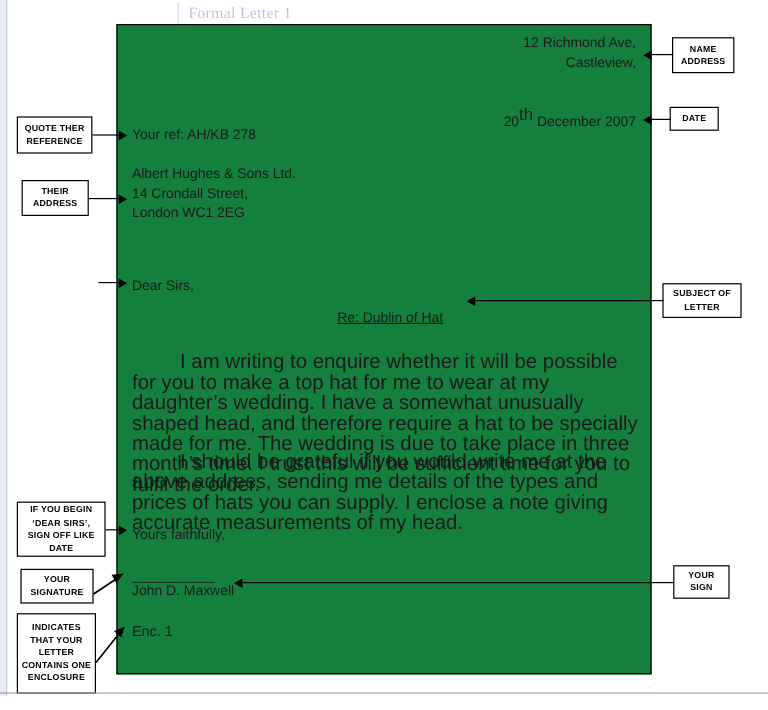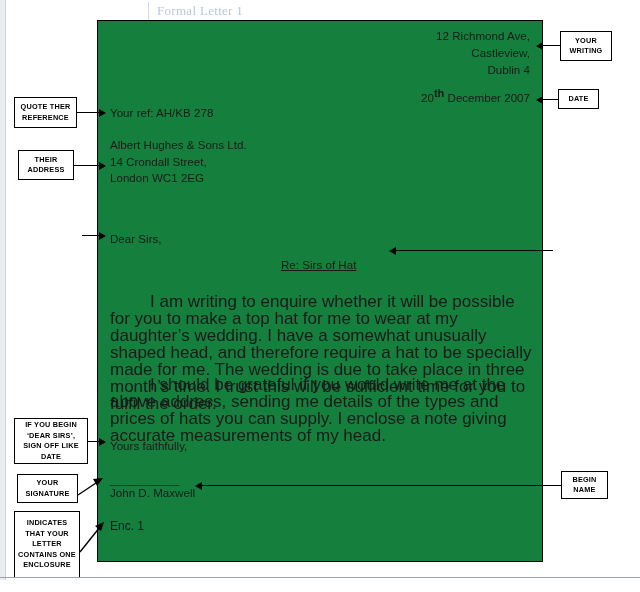--- a/index.html
+++ b/index.html
@@ -68,21 +68,21 @@
     text-align: right;
     line-height: 17px;
     font-size: 11.6px;
   }
   .date-line {
     position: absolute;
     right: 12px; top: 66px;
     text-align: right;
     font-size: 11.6px;
   }
-  .date-line sup { font-size: 11px; vertical-align: super; font-weight: bold; }
+  .date-line sup { font-size: 14px; vertical-align: super; }
 
   .your-ref {
     position: absolute;
     left: 12px; top: 85px;
     font-size: 11.6px;
   }
   .recipient {
     position: absolute;
     left: 12px; top: 116px;
     line-height: 16.5px;
@@ -175,65 +175,67 @@
   <div class="left-gutter"></div>
   <div class="title-rule"></div>
   <div class="doc-title">Formal Letter 1</div>
 
   <div class="letter">
     <div class="letter-inner">
 
       <div class="sender-addr">
         <div>12 Richmond Ave,</div>
         <div>Castleview,</div>
-        <div>Dublin 4</div>
       </div>
 
       <div class="date-line"><span>20</span><sup>th</sup><span> December 2007</span></div>
 
       <div class="your-ref">Your ref: AH/KB 278</div>
 
       <div class="recipient">
         <div>Albert Hughes &amp; Sons Ltd.</div>
         <div>14 Crondall Street,</div>
         <div>London WC1 2EG</div>
       </div>
 
       <div class="salutation">Dear Sirs,</div>
 
-      <div class="subject">Re: Sirs of Hat</div>
+      <div class="subject">Re: Dublin of Hat</div>
 
       <div class="para p1">I am writing to enquire whether it will be possible for you to make a top hat for me to wear at my daughter’s wedding. I have a somewhat unusually shaped head, and therefore require a hat to be specially made for me. The wedding is due to take place in three month’s time. I trust this will be sufficient time for you to fulfil the order.</div>
       <div class="para p2">I should be grateful if you would write me at the above address, sending me details of the types and prices of hats you can supply. I enclose a note giving accurate measurements of my head.</div>
 
       <div class="signoff">Yours faithfully,</div>
       <div class="sigline">___________</div>
       <div class="signer">John D. Maxwell</div>
       <div class="enclosure">Enc. 1</div>
 
     </div>
   </div>
 
   <div class="callout" style="left:560px; top:31px; width:52px; height:30px;">
-    <span>YOUR WRITING</span>
+    <span>NAME ADDRESS</span>
   </div>
   <div class="hline" style="left:543px; top:45px; width:18px;"></div>
   <div class="arrow-l" style="left:536px; top:41.5px;"></div>
 
   <div class="callout" style="left:558px; top:89px; width:41px; height:20px;">
     <span>DATE</span>
   </div>
   <div class="hline" style="left:543px; top:99px; width:16px;"></div>
   <div class="arrow-l" style="left:536px; top:95.5px;"></div>
 
+  <div class="callout" style="left:552px; top:236px; width:66px; height:29px;">
+    <span>SUBJECT OF LETTER</span>
+  </div>
   <div class="hline" style="left:396px; top:250px; width:157px;"></div>
   <div class="arrow-l" style="left:389px; top:246.5px;"></div>
 
   <div class="callout" style="left:561px; top:471px; width:47px; height:28px;">
-    <span>BEGIN NAME</span>
+    <span>YOUR SIGN</span>
   </div>
   <div class="hline" style="left:202px; top:485px; width:360px;"></div>
   <div class="arrow-l" style="left:195px; top:481.5px;"></div>
 
   <div class="callout" style="left:14px; top:97px; width:63px; height:31px;">
     <span>QUOTE THER REFERENCE</span>
   </div>
   <div class="hline" style="left:77px; top:112px; width:22px;"></div>
   <div class="arrow-r" style="left:99px; top:108.5px;"></div>
 

